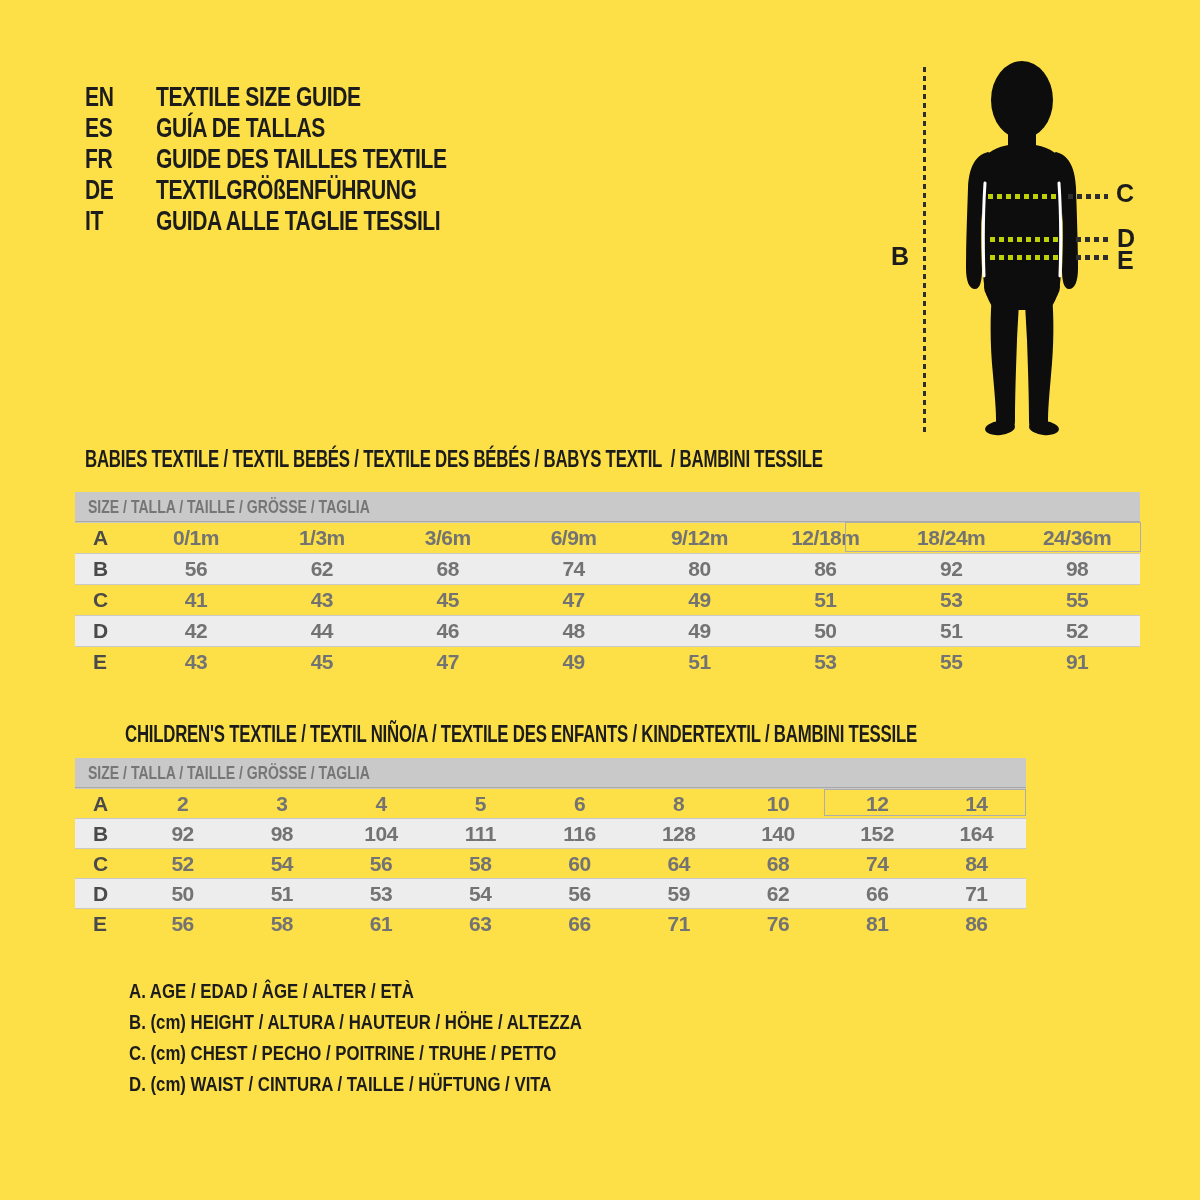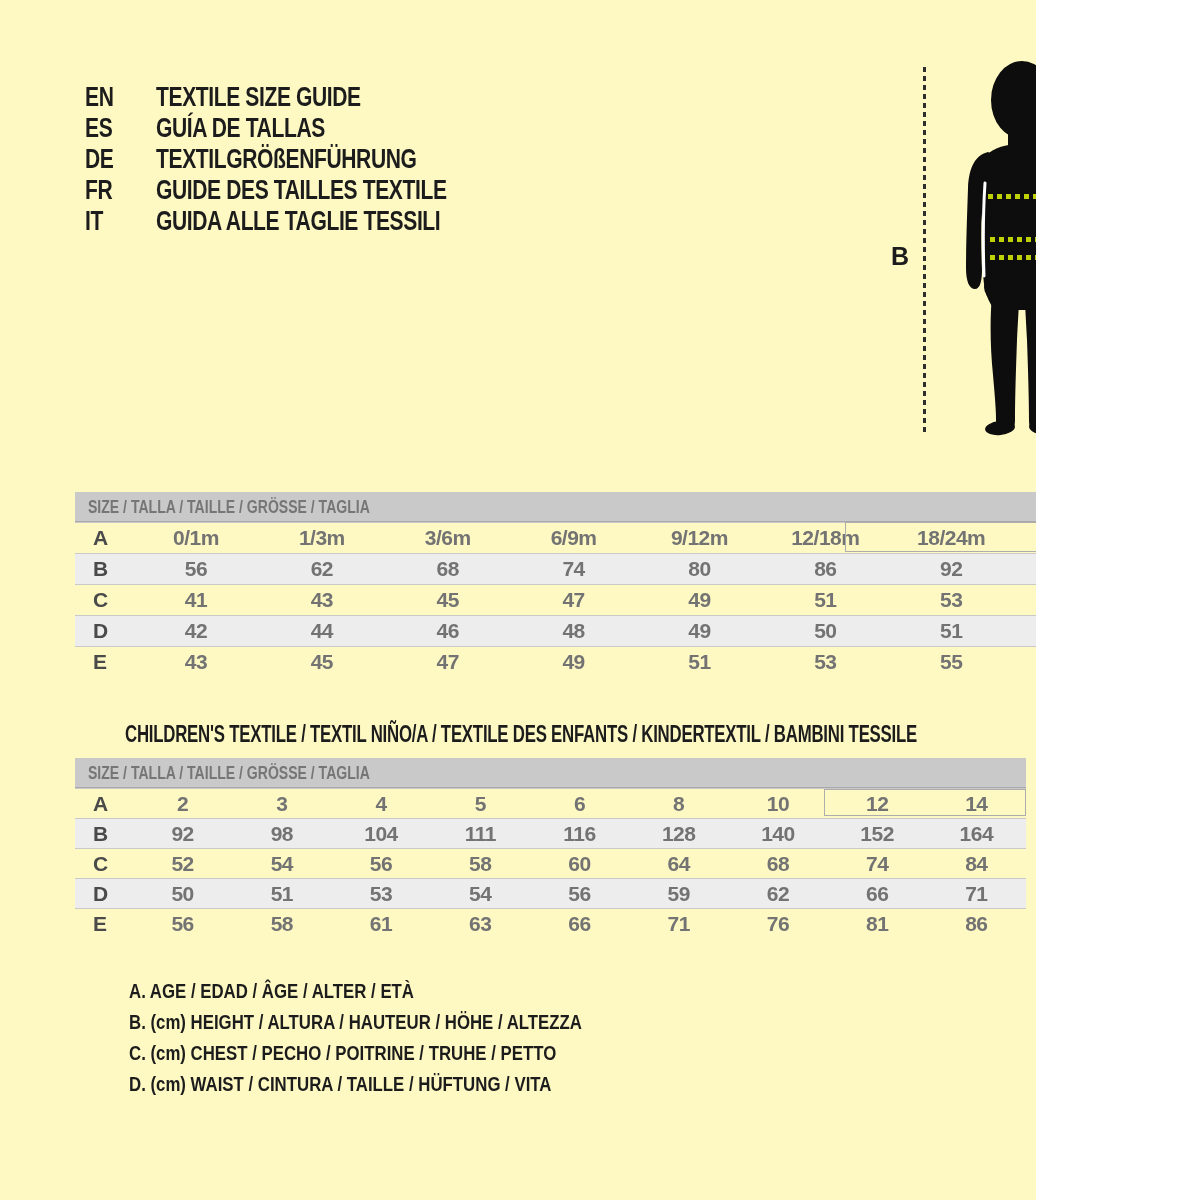--- a/index.html
+++ b/index.html
@@ -1,17 +1,17 @@
 <!DOCTYPE html>
 <html style="--ink: #1c1c1c; --silhouette: #0d0d0d; --accent-green: #bdd104; --dash-dark: #2e2e2e; --table-header-bg: #c9c9c9; --header-text: #767676; --row-stripe: #ededed; --table-text: #737373; --label-text: #4a4a4a; --box-border: #adadad;"><head>
 <meta charset="utf-8">
 <style>
   html,body{margin:0;padding:0;background:#fff;}
   .canvas{
-    position:relative;width:1036px;height:1200px;background:#fef9c3;overflow:hidden;
+    position:relative;width:1200px;height:1200px;background:#fde047;overflow:hidden;
     font-family:"Liberation Sans","DejaVu Sans",sans-serif;
     -webkit-font-smoothing:antialiased;
   }
   .cond{display:inline-block;transform-origin:0 50%;white-space:pre;}
 
   
   .lang-block{position:absolute;left:85px;top:82px;}
   .lang-row{display:flex;height:31px;align-items:center;}
   .lang-code,.lang-label{font-size:27px;font-weight:700;color:var(--ink);letter-spacing:-.5px;}
   .lang-code{width:71px;flex:0 0 71px;}
@@ -77,26 +77,26 @@
   <div class="lang-block">
     <div class="lang-row">
       <span class="lang-code"><span class="cond">EN</span></span>
       <span class="lang-label"><span class="cond">TEXTILE SIZE GUIDE</span></span>
     </div>
     <div class="lang-row">
       <span class="lang-code"><span class="cond">ES</span></span>
       <span class="lang-label"><span class="cond">GUÍA DE TALLAS</span></span>
     </div>
     <div class="lang-row">
+      <span class="lang-code"><span class="cond">FR</span></span>
+      <span class="lang-label"><span class="cond">GUIDE DES TAILLES TEXTILE</span></span>
+    </div>
+    <div class="lang-row">
       <span class="lang-code"><span class="cond">DE</span></span>
       <span class="lang-label"><span class="cond">TEXTILGRÖßENFÜHRUNG</span></span>
-    </div>
-    <div class="lang-row">
-      <span class="lang-code"><span class="cond">FR</span></span>
-      <span class="lang-label"><span class="cond">GUIDE DES TAILLES TEXTILE</span></span>
     </div>
     <div class="lang-row">
       <span class="lang-code"><span class="cond">IT</span></span>
       <span class="lang-label"><span class="cond">GUIDA ALLE TAGLIE TESSILI</span></span>
     </div>
   </div>
 
   <div class="b-line"></div>
   <span class="fig-label b-label">B</span>
 
@@ -124,20 +124,23 @@
   <span class="fig-label c-label">C</span>
 
   <div class="dash-green d-green"></div>
   <div class="dash-dark d-dark"></div>
   <span class="fig-label d-label">D</span>
 
   <div class="dash-green e-green"></div>
   <div class="dash-dark e-dark"></div>
   <span class="fig-label e-label">E</span>
 
+  <div class="section-heading babies-heading">
+    <span class="cond">BABIES TEXTILE / TEXTIL BEBÉS / TEXTILE DES BÉBÉS / BABYS TEXTIL  / BAMBINI TESSILE</span>
+  </div>
   <div class="size-table babies-table">
     <div class="thead">
       <span class="cond">SIZE / TALLA / TAILLE / GRÖSSE / TAGLIA</span>
     </div>
   <div class="trow">
         <div class="tcell tlabel">A</div>
         <div class="tcell">0/1m</div>
         <div class="tcell">1/3m</div>
         <div class="tcell">3/6m</div>
         <div class="tcell">6/9m</div>

